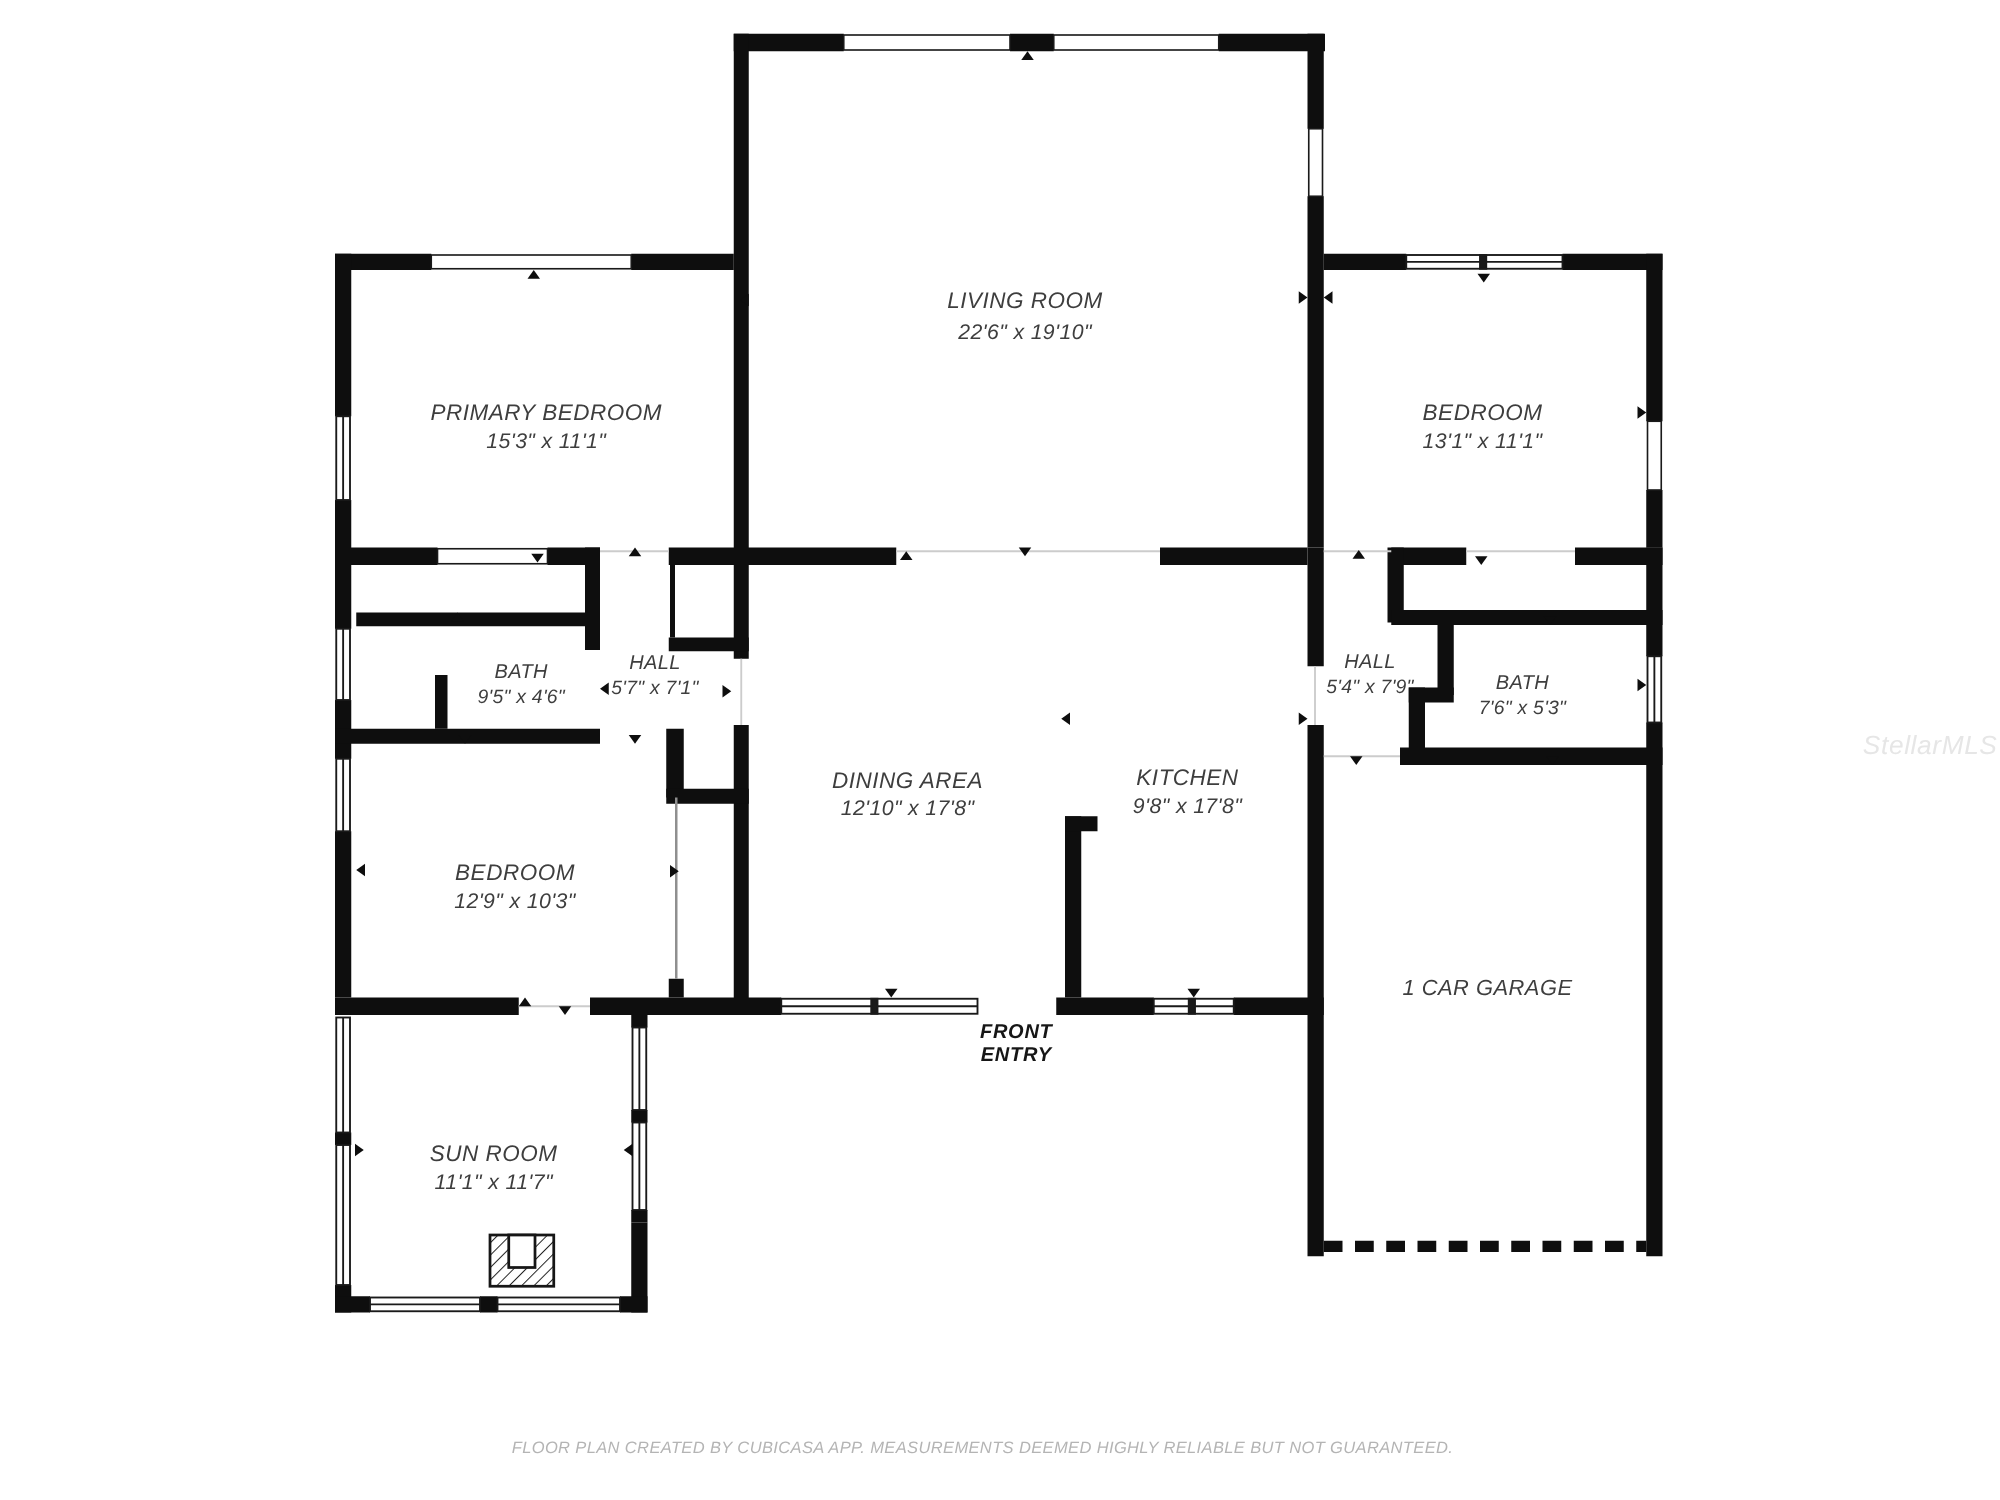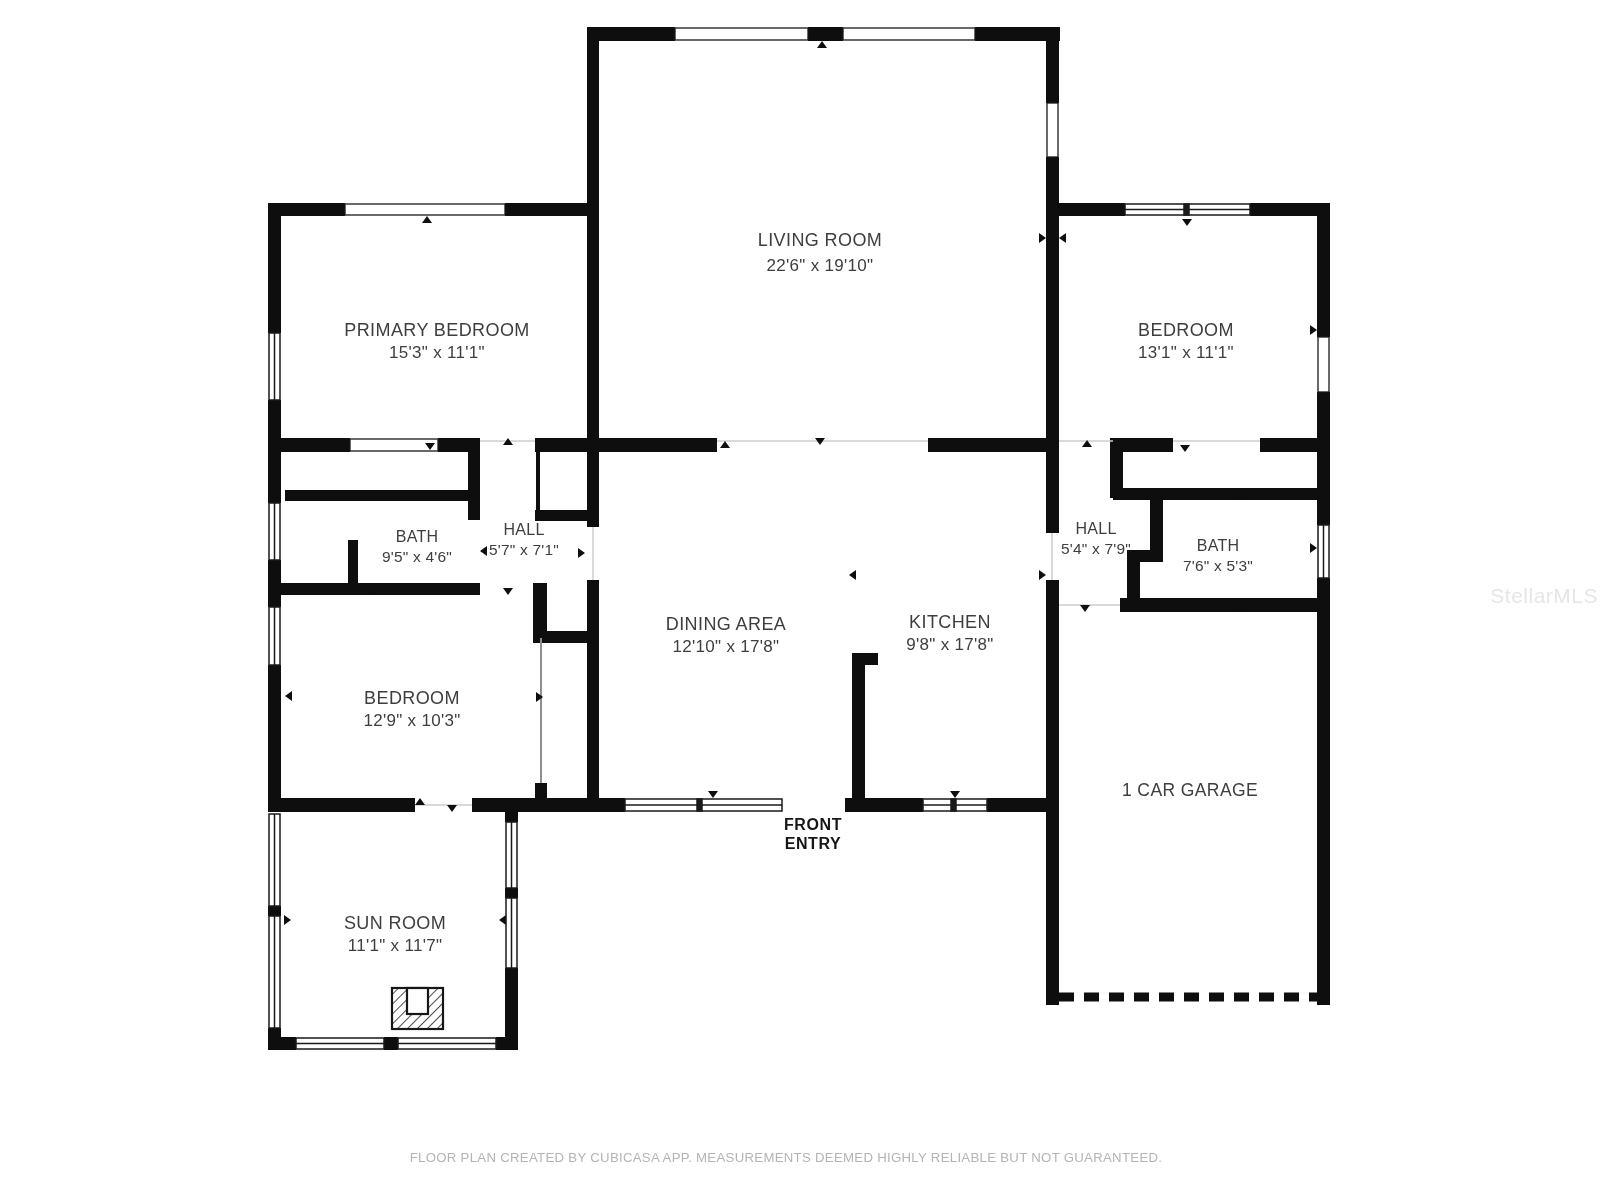--- a/index.html
+++ b/index.html
@@ -1,17 +1,17 @@
 <!DOCTYPE html>
 <html><head>
 <meta charset="utf-8">
 <style>
   html,body{margin:0;padding:0;background:#fff;}
   #stage{position:relative;width:1600px;height:1200px;background:#ffffff;overflow:hidden;
-         font-family:"Liberation Sans","DejaVu Sans",sans-serif;}
+         font-family:"Liberation Sans","DejaVu Sans",sans-serif;font-style:italic;}
   svg{position:absolute;left:0;top:0;}
   text{font-family:"Liberation Sans","DejaVu Sans",sans-serif;}
   .rname{font-size:18px;letter-spacing:.4px;}
   .rdims{font-size:17px;letter-spacing:.3px;}
   .sname{font-size:16px;letter-spacing:.3px;}
   .sdims{font-size:15.5px;letter-spacing:.2px;}
   .gname{font-size:17.5px;letter-spacing:.4px;}
   .entry{font-size:16px;font-weight:bold;letter-spacing:.6px;}
   .footer{font-size:13.2px;letter-spacing:.3px;}
   .wm{font-size:21px;letter-spacing:.5px;}

